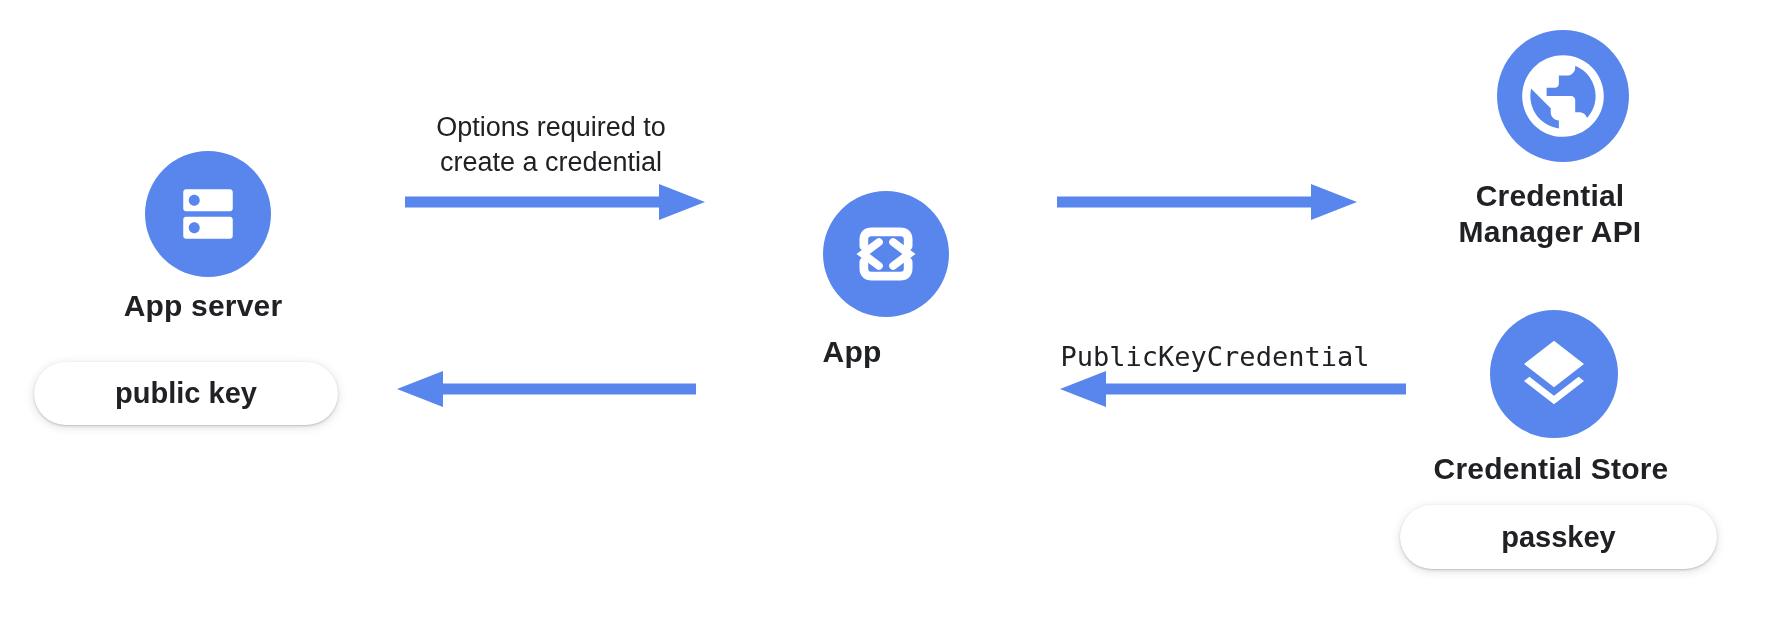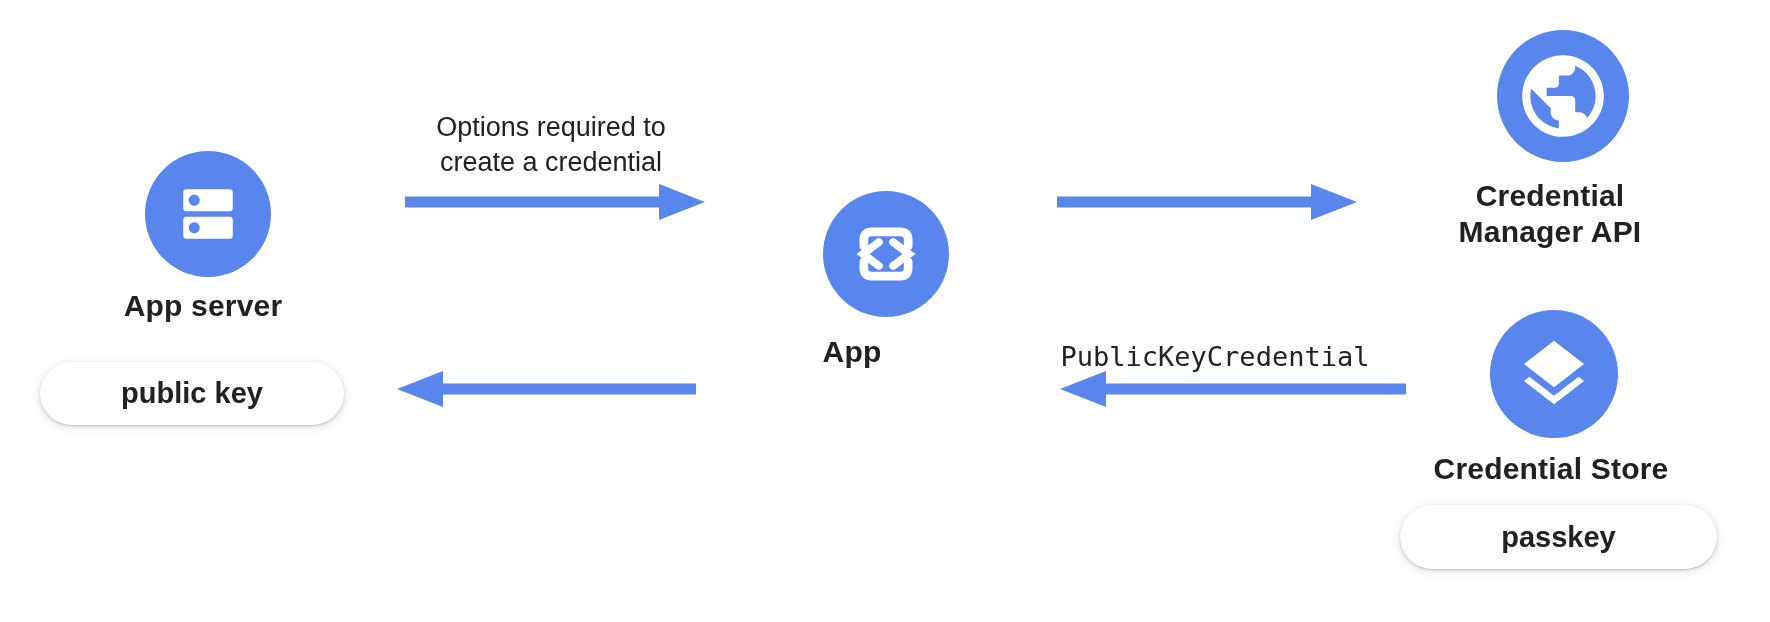--- a/index.html
+++ b/index.html
@@ -52,21 +52,21 @@
 <body>
 
 <div class="canvas">
 
   <div class="circle" style="left:145px;top:151px;width:126px;height:126px;">
     <svg width="66" height="66" viewBox="0 0 24 24">
       <path fill="#ffffff" fill-rule="evenodd" d="M20 13H4c-.55 0-1 .45-1 1v6c0 .55.45 1 1 1h16c.55 0 1-.45 1-1v-6c0-.55-.45-1-1-1zM7 19c-1.1 0-2-.9-2-2s.9-2 2-2 2 .9 2 2-.9 2-2 2zM20 3H4c-.55 0-1 .45-1 1v6c0 .55.45 1 1 1h16c.55 0 1-.45 1-1V4c0-.55-.45-1-1-1zM7 9c-1.1 0-2-.9-2-2s.9-2 2-2 2 .9 2 2-.9 2-2 2z"></path>
     </svg>
   </div>
   <div class="node-label" style="left:53px;top:288px;width:300px;">App server</div>
-  <div class="pill" style="left:40px;top:362px;width:304px;height:63px;">
+  <div class="pill" style="left:34px;top:362px;width:304px;height:63px;">
     <span>public key</span>
   </div>
 
   <div class="flow-label" style="left:395px;top:110px;width:312px;">
     <div>Options required to</div>
     <div>create a credential</div>
   </div>
   <div class="arrow right" style="left:405px;top:184px;width:300px;">
     <div class="shaft"></div>
     <div class="head"></div>

